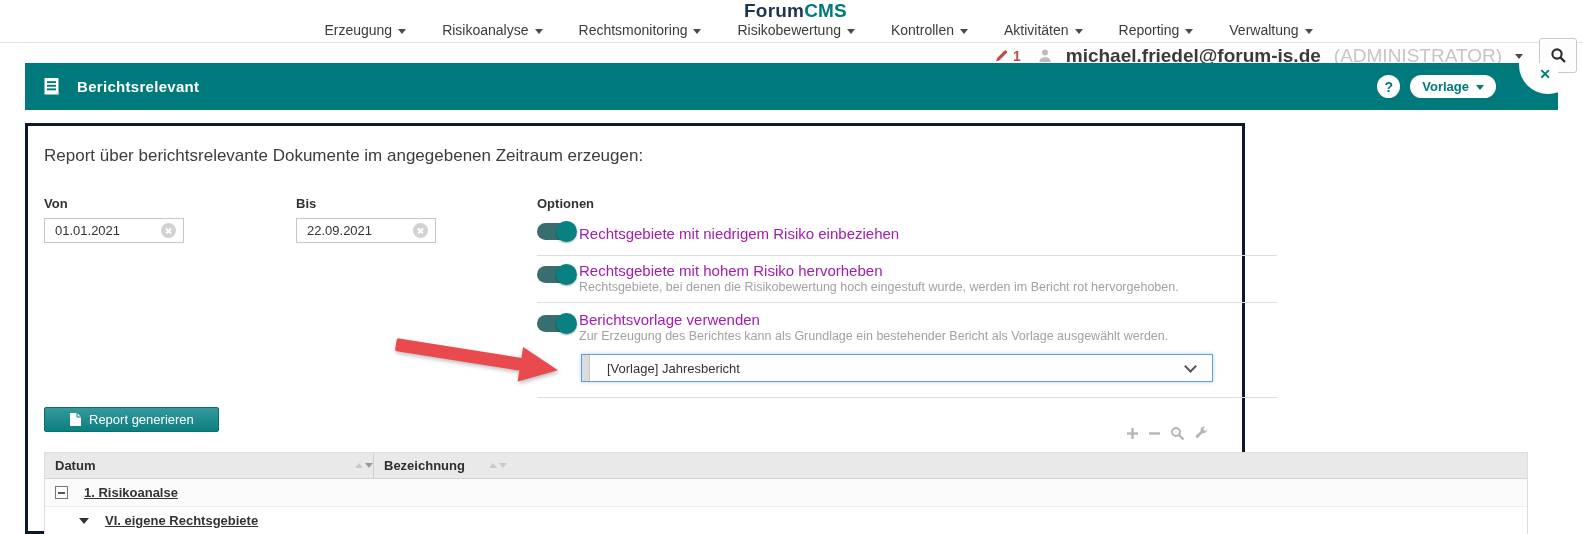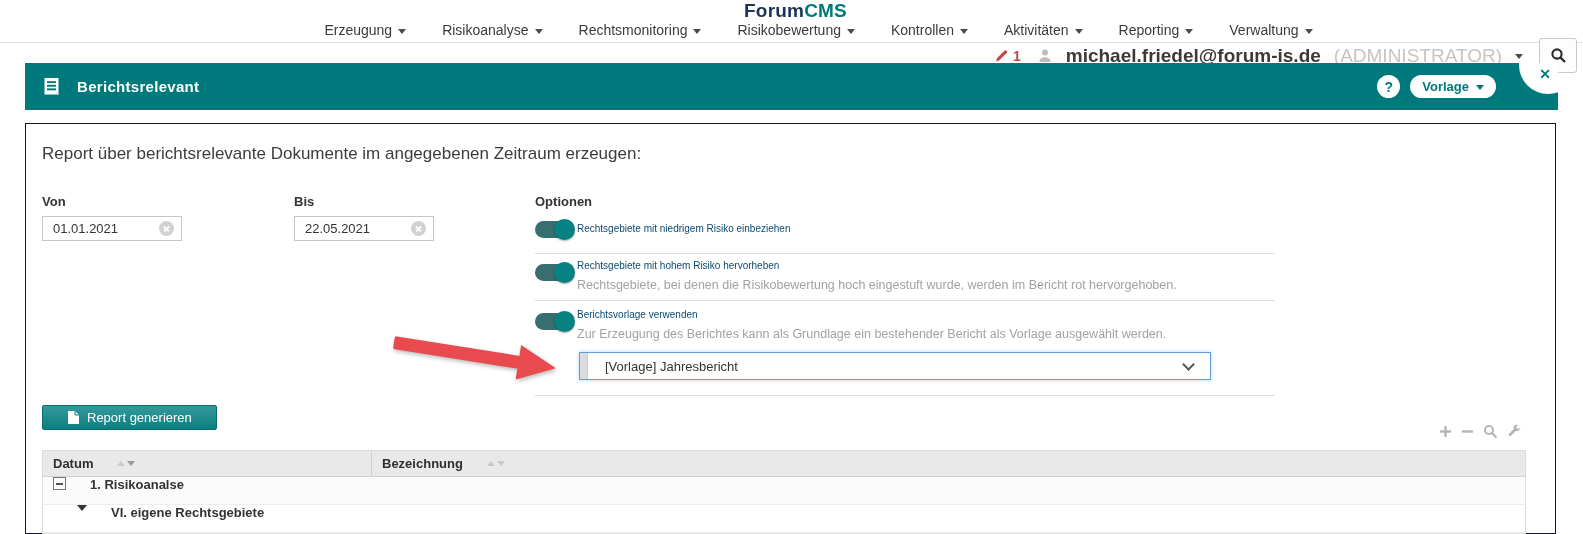--- a/index.html
+++ b/index.html
@@ -39,22 +39,22 @@
   .teal-title { color:#fff; font-weight:bold; font-size:15px; margin-left:15px; letter-spacing:.3px; }
   .teal-right { margin-left:auto; display:flex; align-items:center; gap:10px; margin-right:46px; }
   .help-btn { width:23px; height:23px; border-radius:50%; background:#fff; color:#00797c; font-weight:bold; font-size:14px; display:flex; align-items:center; justify-content:center; cursor:pointer; }
   .extras-btn { height:23px; border-radius:12px; background:#fff; color:#00797c; font-weight:bold; font-size:13px; display:flex; align-items:center; gap:7px; padding:0 12px; cursor:pointer; }
   .caret-teal { border-top-color:#00797c; }
   .close-notch { position:absolute; top:-27px; right:-19px; width:58px; height:58px; border-radius:50%; background:#fff; }
   .close-x { position:absolute; top:3px; right:7px; color:#00797c; font-weight:bold; font-size:14px; cursor:pointer; }
 
   
   .panel {
-    position:absolute; left:25px; top:123px; width:1531px; height:411px;
-    background:#fff; border:1px solid #0f172a;
+    position:absolute; left:25px; top:123px; width:1220px; height:411px;
+    background:#fff; border:3px solid #0f172a;
   }
   .heading { position:absolute; left:16px; top:20px; font-size:17px; color:#3d3d3d; }
 
   .field-label { position:absolute; font-size:13px; font-weight:bold; color:#333; }
   .text-input {
     position:absolute; width:140px; height:25px; border:1px solid #c6c6c6; background:#fff;
     display:flex; align-items:center; justify-content:space-between; padding:0 7px 0 10px;
     font-size:13px; color:#333; cursor:text;
   }
   .clear-btn { width:15px; height:15px; border-radius:50%; background:#d2d2d2; position:relative; cursor:pointer; flex:0 0 auto; }
@@ -62,21 +62,21 @@
     content:""; position:absolute; left:4px; top:6.6px; width:7px; height:1.6px; background:#fff;
   }
   .clear-btn::before { transform:rotate(45deg); }
   .clear-btn::after  { transform:rotate(-45deg); }
 
   .toggle { position:absolute; width:38px; height:17px; border-radius:9px; background:#396e70; cursor:pointer; }
   .toggle::after {
     content:""; position:absolute; right:-2px; top:-2px; width:21px; height:21px; border-radius:50%;
     background:#088183; box-shadow:0 1px 2px rgba(0,0,0,.35);
   }
-  .opt-label { position:absolute; font-size:10px; color:#0c4a6e; }
+  .opt-label { position:absolute; font-size:15px; color:#a21caf; }
   .opt-sublabel { position:absolute; font-size:12.5px; color:#a2a2a2; }
   .divider { position:absolute; left:509px; width:740px; height:1px; background:#dedede; }
 
   .select {
     position:absolute; left:553px; top:228px; width:632px; height:28px;
     border:1px solid #5d9fd6; box-shadow:0 0 4px rgba(93,159,214,.45); background:#fff;
     display:flex; align-items:center; font-size:13px; color:#333; cursor:pointer;
   }
   .select-grip { position:absolute; left:0; top:0; bottom:0; width:8px; background:#dcdcdc; border-right:1px solid #c9c9c9; }
   .select-value { margin-left:25px; }
@@ -89,28 +89,28 @@
     display:flex; align-items:center; gap:7px;
     background:linear-gradient(#35999b,#0b7f81); border:1px solid #0a6c6e; border-radius:2px;
     color:#fff; font-size:13px; cursor:pointer;
   }
 
   .table-toolbar { position:absolute; right:33px; top:300px; display:flex; align-items:center; gap:9px; }
   .tool-icon { cursor:pointer; display:flex; align-items:center; }
 
   .grid-table { position:absolute; left:16px; top:326px; width:1484px; border:1px solid #dddddd; }
   .thead { height:26px; background:#e9e9e9; border-bottom:1px solid #d2d2d2; display:flex; align-items:stretch; font-size:13px; font-weight:bold; color:#2f2f2f; }
-  .th { display:flex; align-items:center; gap:24px; padding-left:10px; cursor:pointer; }
+  .th { display:flex; align-items:center; gap:24px; padding-left:10px; cursor:pointer;justify-content:space-between; }
   .th-datum { width:329px; border-right:1px solid #cfcfcf; }
   .sort-pair { display:flex; gap:2px; align-items:center; }
   .tri { width:0; height:0; border-left:4px solid transparent; border-right:4px solid transparent; }
   .tri.up    { border-bottom:5px solid #c9c9c9; }
   .tri.down  { border-top:5px solid #999999; }
   .tri.down.dim { border-top-color:#c9c9c9; }
-  .grid-row { height:28px; display:flex; align-items:flex-start; gap:24px; font-size:13px; font-weight:bold; color:#333; border-bottom:1px solid #eeeeee; cursor:pointer; }
+  .grid-row { height:28px; display:flex; align-items:center; gap:16px; font-size:13px; font-weight:bold; color:#333; border-bottom:1px solid #eeeeee; cursor:pointer;text-decoration:underline; }
   .grid-row.lvl0 { background:#fbfbfb; padding-left:10px; }
   .grid-row.lvl1 { background:#ffffff; padding-left:34px; }
   .minus-box { width:13px; height:13px; border:1px solid #777; position:relative; flex:0 0 auto; }
   .minus-box::before { content:""; position:absolute; left:2px; right:2px; top:5px; height:1.5px; background:#555; }
   .tri-expanded { width:0; height:0; border-left:5px solid transparent; border-right:5px solid transparent; border-top:6px solid #333; flex:0 0 auto; }
 </style>
 </head>
 <body>
 
 <div class="topbar">
@@ -203,21 +203,21 @@
   <div class="heading">Report über berichtsrelevante Dokumente im angegebenen Zeitraum erzeugen:</div>
 
   <div class="field-label" style="left:16px; top:70px;">Von</div>
   <div class="text-input" style="left:16px; top:92px;">
     <span>01.01.2021</span>
     <span class="clear-btn"></span>
   </div>
 
   <div class="field-label" style="left:268px; top:70px;">Bis</div>
   <div class="text-input" style="left:268px; top:92px;">
-    <span>22.05.2021</span>
+    <span>22.09.2021</span>
     <span class="clear-btn"></span>
   </div>
 
   <div class="field-label" style="left:509px; top:70px;">Optionen</div>
 
   <div class="toggle" style="left:509px; top:97px;"></div>
   <div class="opt-label" style="left:551px; top:99px;">Rechtsgebiete mit niedrigem Risiko einbeziehen</div>
   <div class="divider" style="top:129px;"></div>
 
   <div class="toggle" style="left:509px; top:140px;"></div>

